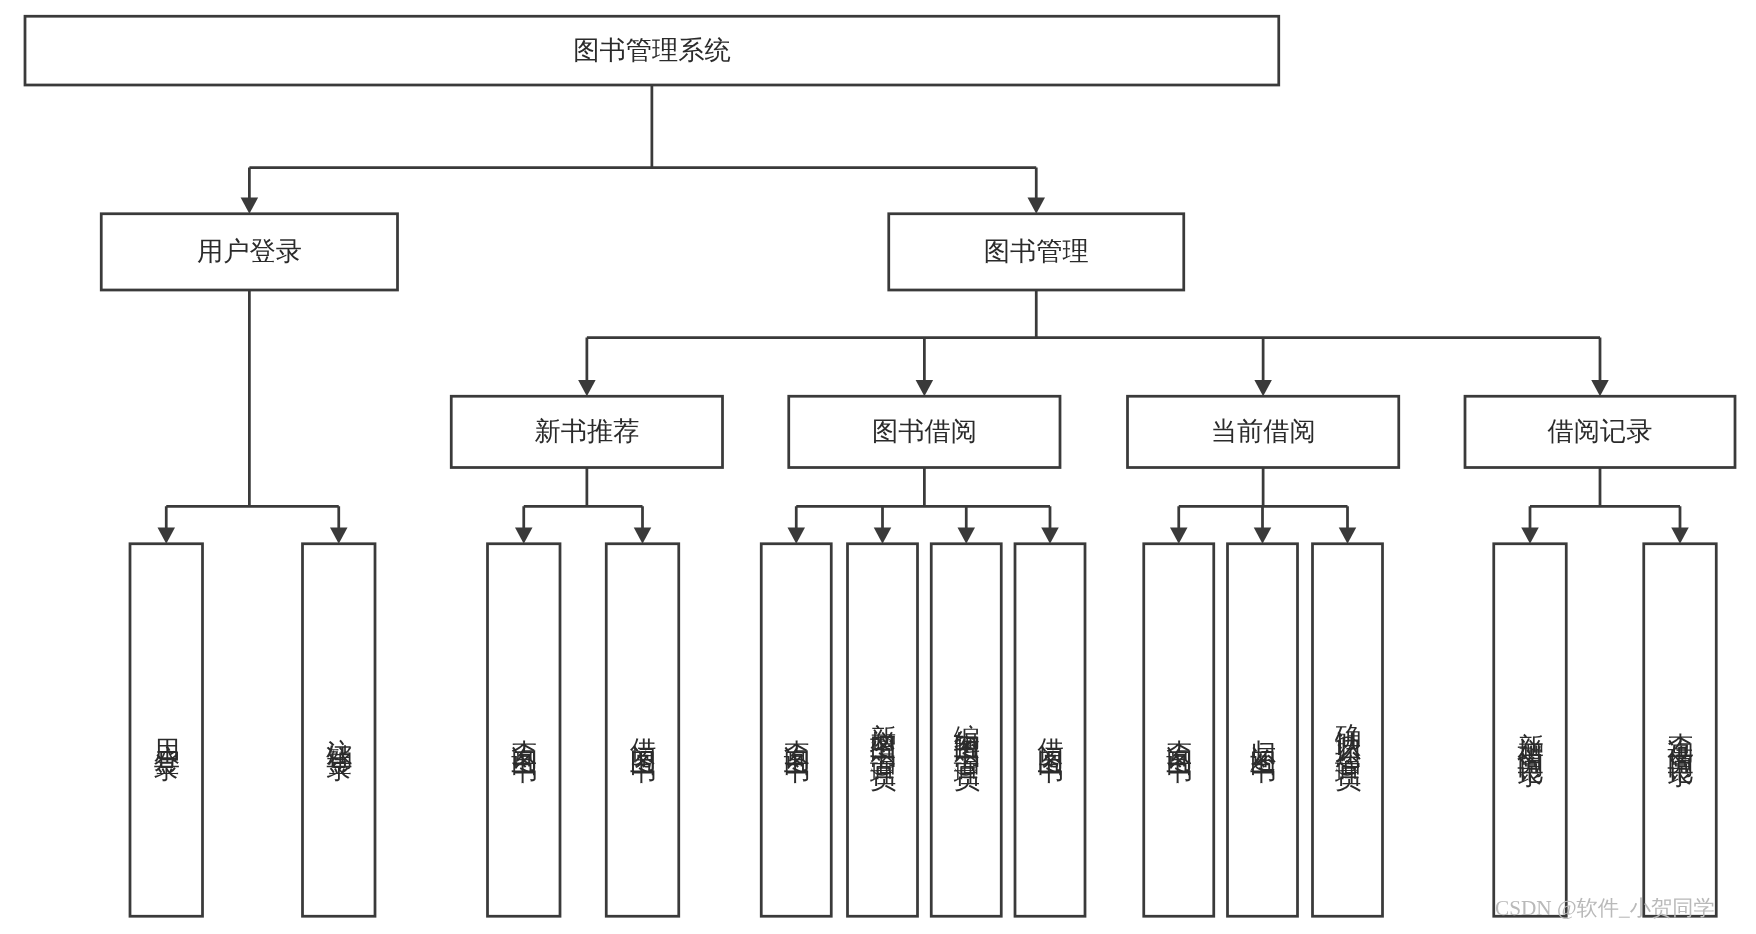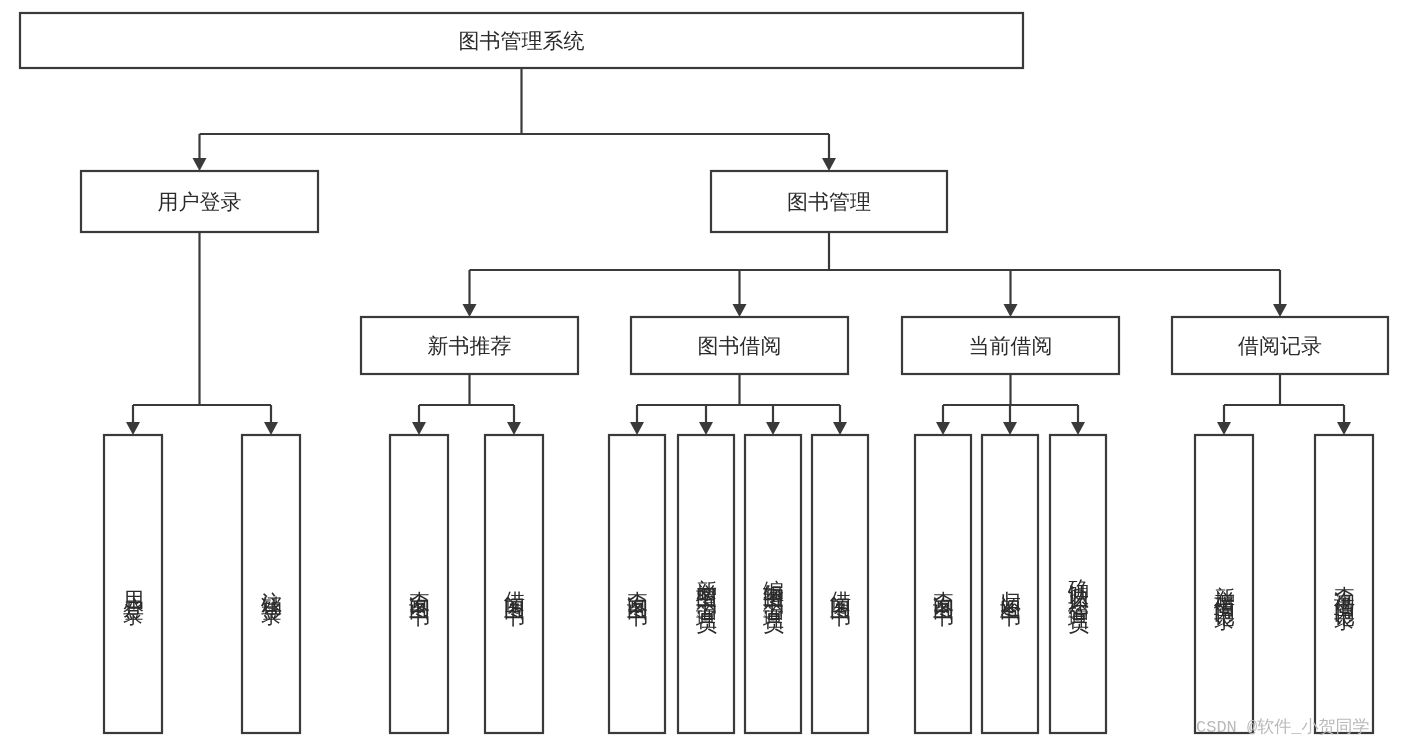--- a/index.html
+++ b/index.html
@@ -62,21 +62,21 @@
     letter-spacing: 5px;
     display: flex;
     align-items: center;
     justify-content: center;
     text-align: center;
     pointer-events: none;
     user-select: none;
   }
   .watermark {
     position: absolute;
-    font-family: Liberation Mono, monospace;
+    font-family: Liberation Serif, serif;
     font-size: 17px;
     color: #b9b9b9;
     white-space: nowrap;
     user-select: none;
     text-align: right;
   }
 </style>
 </head>
 <body>
 

